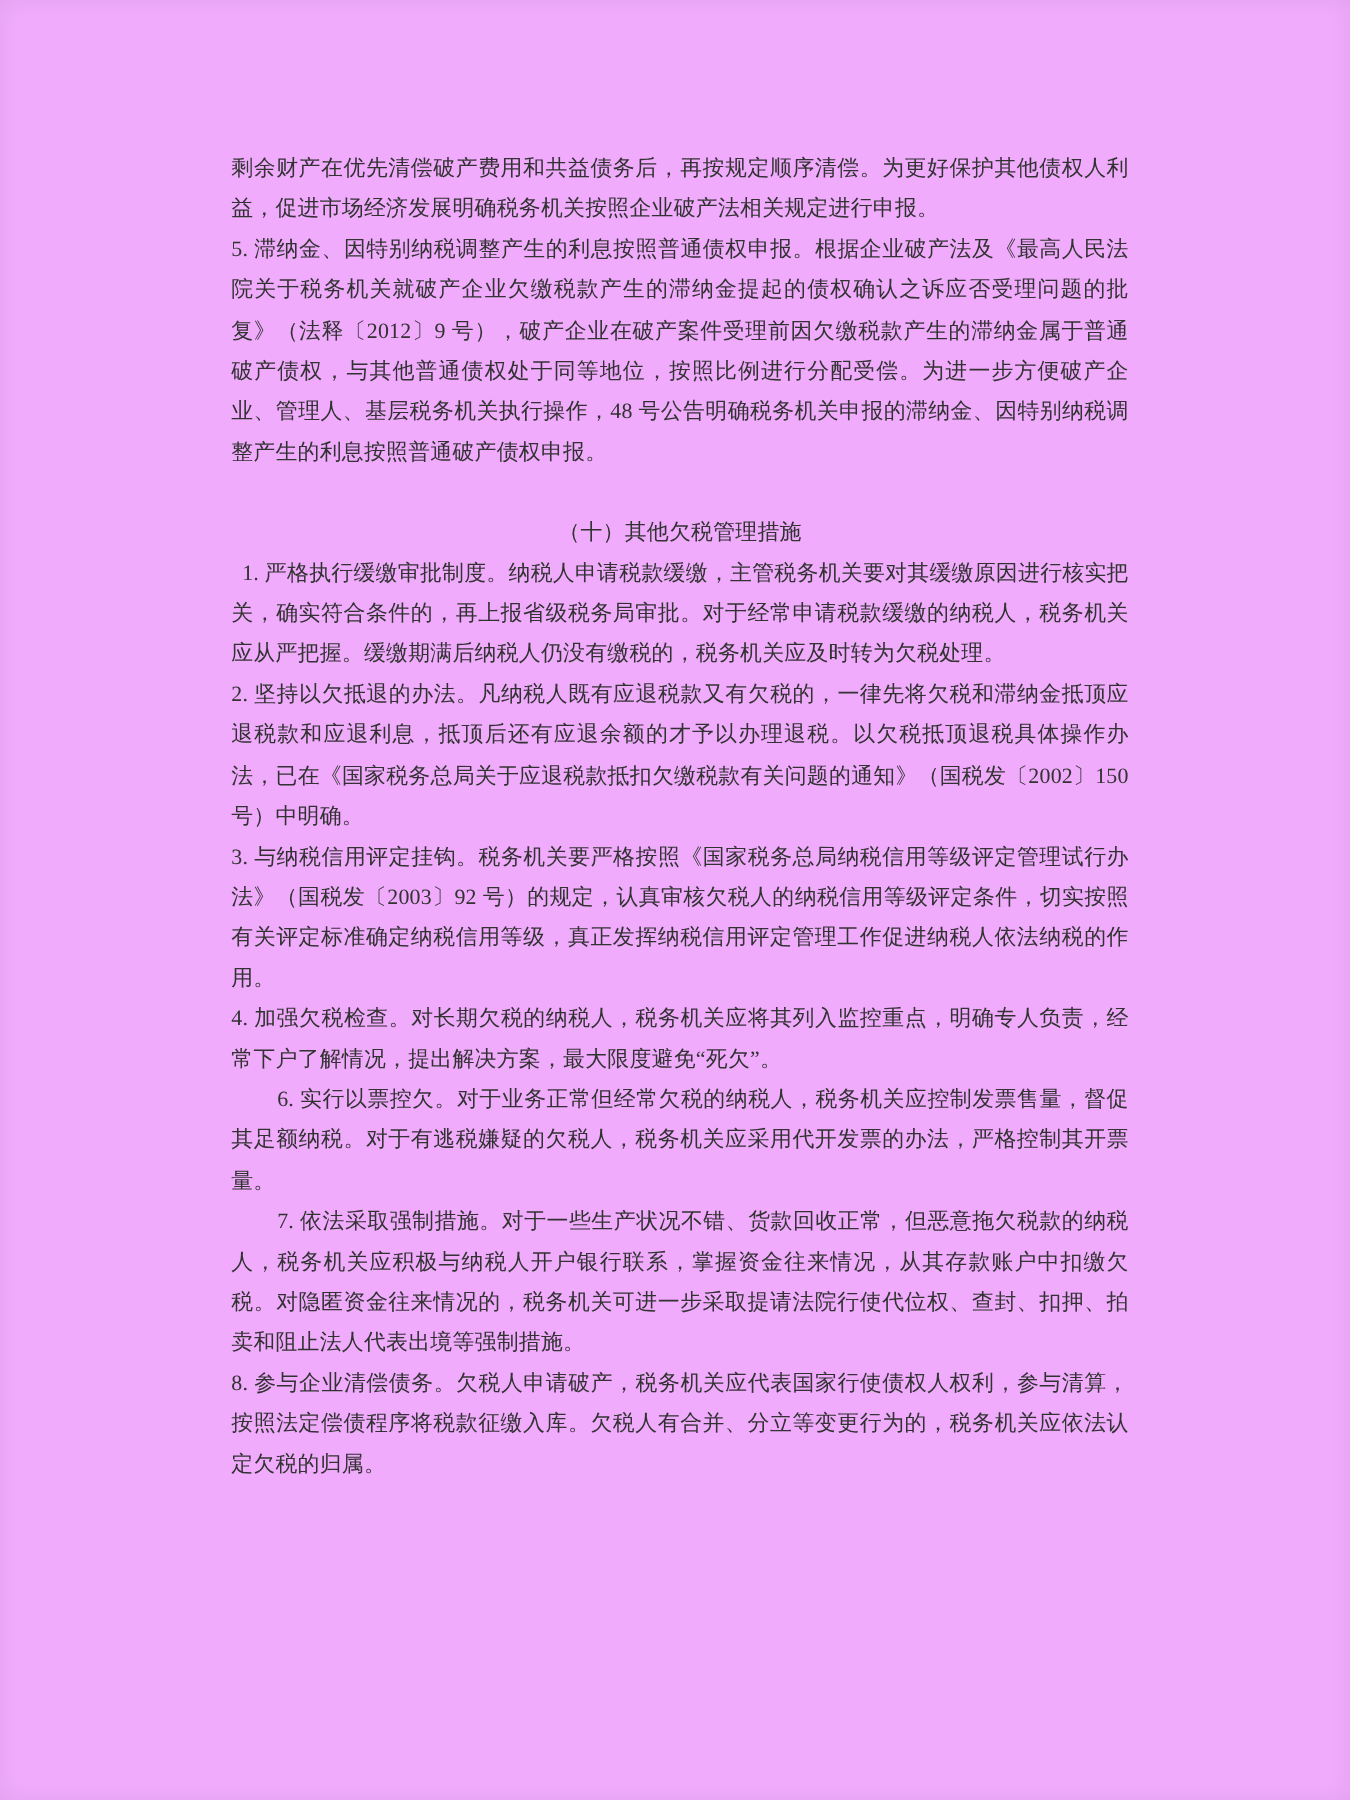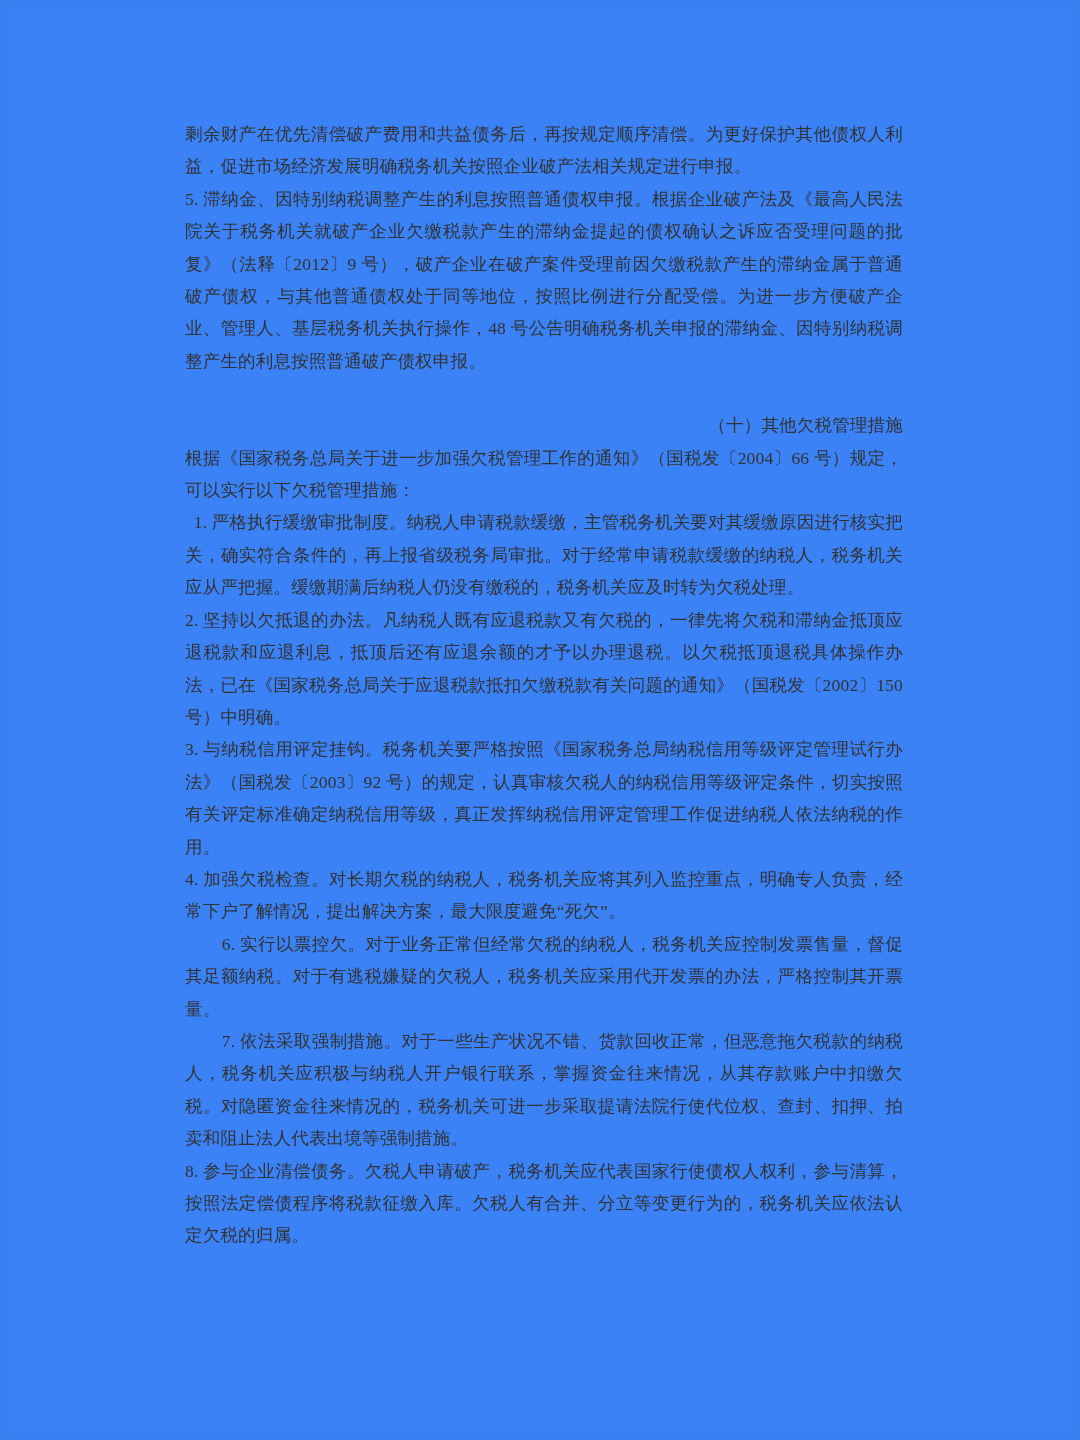--- a/index.html
+++ b/index.html
@@ -7,55 +7,54 @@
     width: 1080px;
     height: 1440px;
     background: #f5f5f5;
     font-family: "Liberation Serif", "DejaVu Serif", serif;
   }
   .page {
     position: relative;
     width: 1080px;
     height: 1440px;
     margin: 0 auto;
-    background: #3b82f6;
+    background: #f0abfc;
     box-shadow: inset 0 0 18px rgba(0,0,0,0.06);
     overflow: hidden;
   }
   .content {
     position: absolute;
     top: 118px;
     left: 185px;
     width: 718px;
     color: #323232;
     font-size: 17.5px;
     line-height: 32.4px;
     letter-spacing: 0.2px;
   }
   .block {
     text-align: justify;
     text-justify: inter-ideograph;
     word-break: break-all;
   }
   .block.heading {
     margin-top: 32px;
-    text-align: right;
+    text-align: center;
   }
   .indent-half { text-indent: 0.5em; }
   .indent-2 { text-indent: 2.1em; }
 </style>
 </head>
 <body>
 
 <div class="page">
   <div class="content">
       <div class="block paragraph">剩余财产在优先清偿破产费用和共益债务后，再按规定顺序清偿。为更好保护其他债权人利益，促进市场经济发展明确税务机关按照企业破产法相关规定进行申报。</div>
       <div class="block paragraph">5. 滞纳金、因特别纳税调整产生的利息按照普通债权申报。根据企业破产法及《最高人民法院关于税务机关就破产企业欠缴税款产生的滞纳金提起的债权确认之诉应否受理问题的批复》（法释〔2012〕9 号），破产企业在破产案件受理前因欠缴税款产生的滞纳金属于普通破产债权，与其他普通债权处于同等地位，按照比例进行分配受偿。为进一步方便破产企业、管理人、基层税务机关执行操作，48 号公告明确税务机关申报的滞纳金、因特别纳税调整产生的利息按照普通破产债权申报。</div>
       <div class="block heading">（十）其他欠税管理措施</div>
-      <div class="block paragraph">根据《国家税务总局关于进一步加强欠税管理工作的通知》（国税发〔2004〕66 号）规定，可以实行以下欠税管理措施：</div>
       <div class="block paragraph indent-half">1. 严格执行缓缴审批制度。纳税人申请税款缓缴，主管税务机关要对其缓缴原因进行核实把关，确实符合条件的，再上报省级税务局审批。对于经常申请税款缓缴的纳税人，税务机关应从严把握。缓缴期满后纳税人仍没有缴税的，税务机关应及时转为欠税处理。</div>
       <div class="block paragraph">2. 坚持以欠抵退的办法。凡纳税人既有应退税款又有欠税的，一律先将欠税和滞纳金抵顶应退税款和应退利息，抵顶后还有应退余额的才予以办理退税。以欠税抵顶退税具体操作办法，已在《国家税务总局关于应退税款抵扣欠缴税款有关问题的通知》（国税发〔2002〕150号）中明确。</div>
       <div class="block paragraph">3. 与纳税信用评定挂钩。税务机关要严格按照《国家税务总局纳税信用等级评定管理试行办法》（国税发〔2003〕92 号）的规定，认真审核欠税人的纳税信用等级评定条件，切实按照有关评定标准确定纳税信用等级，真正发挥纳税信用评定管理工作促进纳税人依法纳税的作用。</div>
       <div class="block paragraph">4. 加强欠税检查。对长期欠税的纳税人，税务机关应将其列入监控重点，明确专人负责，经常下户了解情况，提出解决方案，最大限度避免“死欠”。</div>
       <div class="block paragraph indent-2">6. 实行以票控欠。对于业务正常但经常欠税的纳税人，税务机关应控制发票售量，督促其足额纳税。对于有逃税嫌疑的欠税人，税务机关应采用代开发票的办法，严格控制其开票量。</div>
       <div class="block paragraph indent-2">7. 依法采取强制措施。对于一些生产状况不错、货款回收正常，但恶意拖欠税款的纳税人，税务机关应积极与纳税人开户银行联系，掌握资金往来情况，从其存款账户中扣缴欠税。对隐匿资金往来情况的，税务机关可进一步采取提请法院行使代位权、查封、扣押、拍卖和阻止法人代表出境等强制措施。</div>
       <div class="block paragraph">8. 参与企业清偿债务。欠税人申请破产，税务机关应代表国家行使债权人权利，参与清算，按照法定偿债程序将税款征缴入库。欠税人有合并、分立等变更行为的，税务机关应依法认定欠税的归属。</div>
     </div>
 </div>
 

